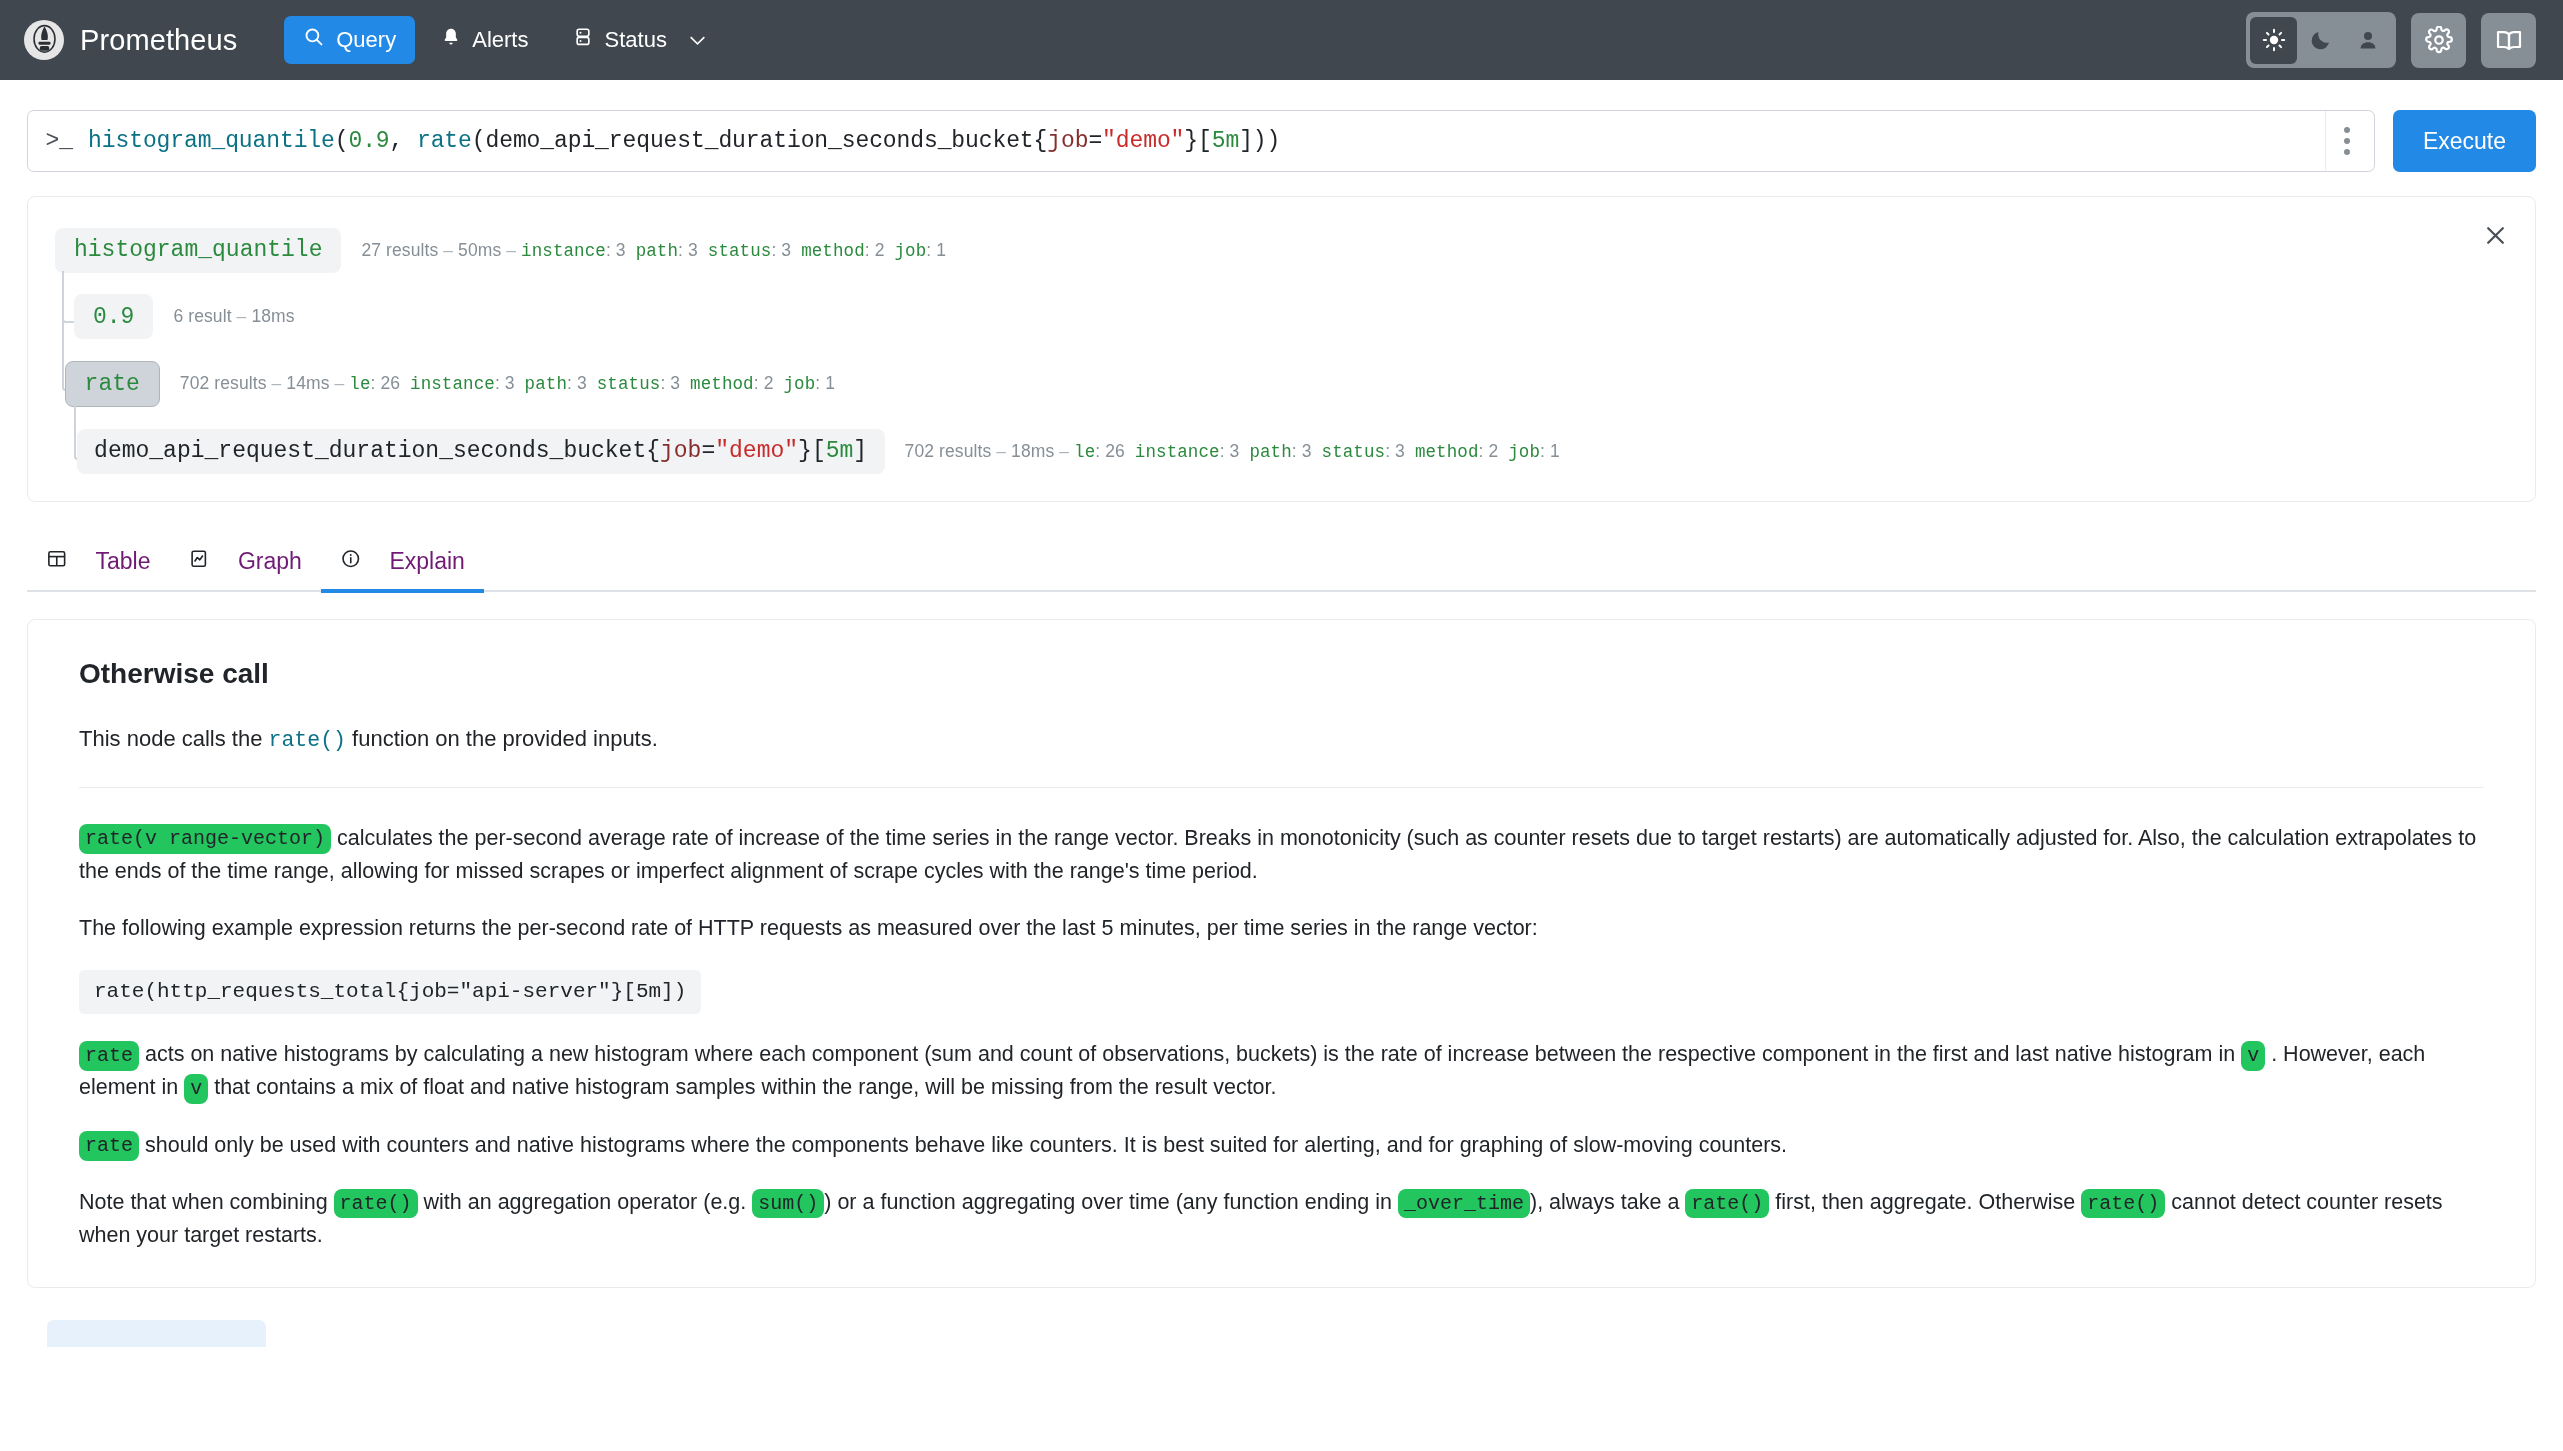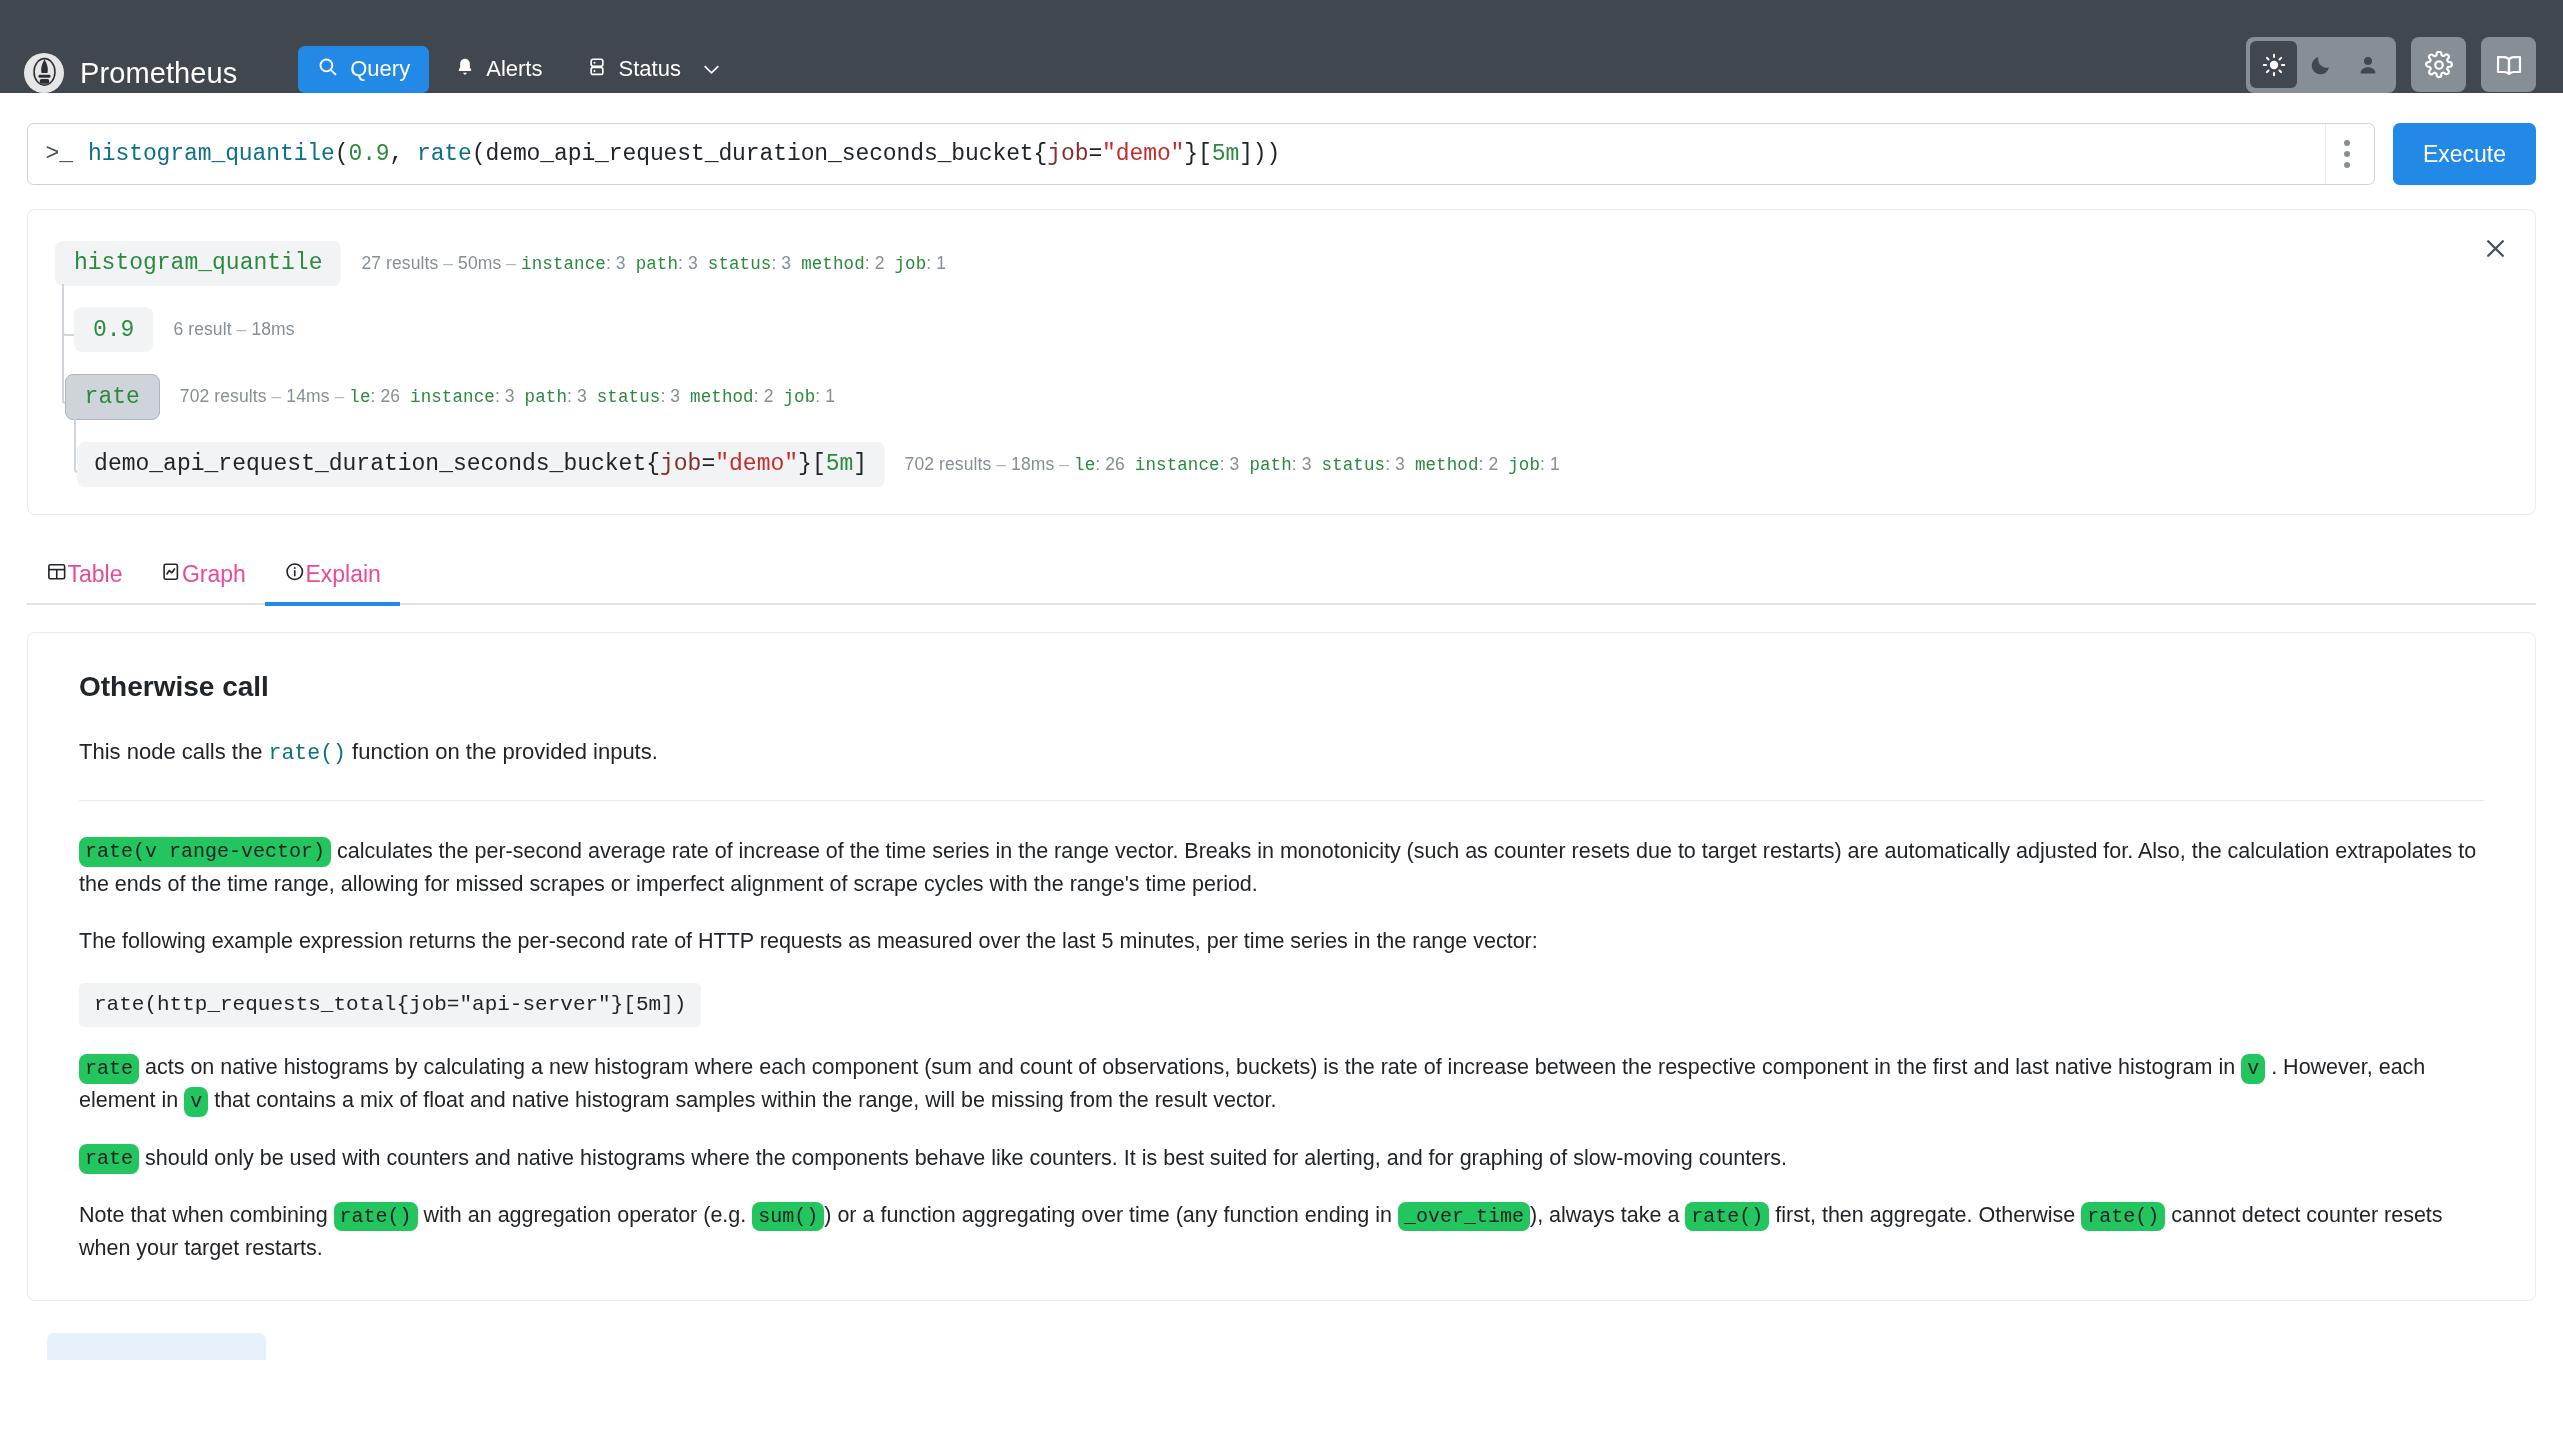--- a/index.html
+++ b/index.html
@@ -7,26 +7,25 @@
     margin: 0; padding: 0;
     width: 2563px; height: 1451px;
     background: #ffffff;
     font-family: "Liberation Sans", sans-serif;
     overflow: hidden;
   }
   .mono { font-family: "Liberation Mono", monospace; }
 
   
   .navbar {
-    height: 93px;
+    height: 80px;
     background: #41474e;
     display: flex;
-    align-items: flex-end;
+    align-items: center;
     padding: 0 27px 0 24px;
-    gap: 14px;
   }
   .brand { display: flex; align-items: center; gap: 16px; margin-right: 47px; }
   .brand-logo {
     width: 40px; height: 40px; border-radius: 50%;
     background: #e6e6e6;
     display: flex; align-items: center; justify-content: center;
   }
   .brand-name { color: #ffffff; font-size: 29px; font-weight: 400; letter-spacing: 0.1px; }
 
   .nav-items { display: flex; align-items: center; gap: 6.7px; }
@@ -122,22 +121,22 @@
     font-size: 23px; white-space: nowrap; cursor: pointer;
   }
 
   
   .tabs-row {
     margin: 31px 27px 0 27px;
     display: flex; align-items: flex-end;
     border-bottom: 2.7px solid #dee2e6;
   }
   .tab {
-    display: flex; align-items: flex-start; gap: 0;
-    font-size: 23px; color: #ec4899; padding: 15px 19px 13.4px 19px;
+    display: flex; align-items: flex-start; gap: 28px;
+    font-size: 23px; color: #701a75; padding: 15px 19px 13.4px 19px;
     cursor: pointer; border-bottom: 4px solid transparent; margin-bottom: -2.7px;
   }
   .tab.active { border-bottom-color: #228ae6; }
 
   
   .content-card {
     margin: 27px 27px 0 27px;
     border: 1.3px solid #e9ecef; border-radius: 8px;
     background: #fff; padding: 31px 51px 34px 51px;
   }

